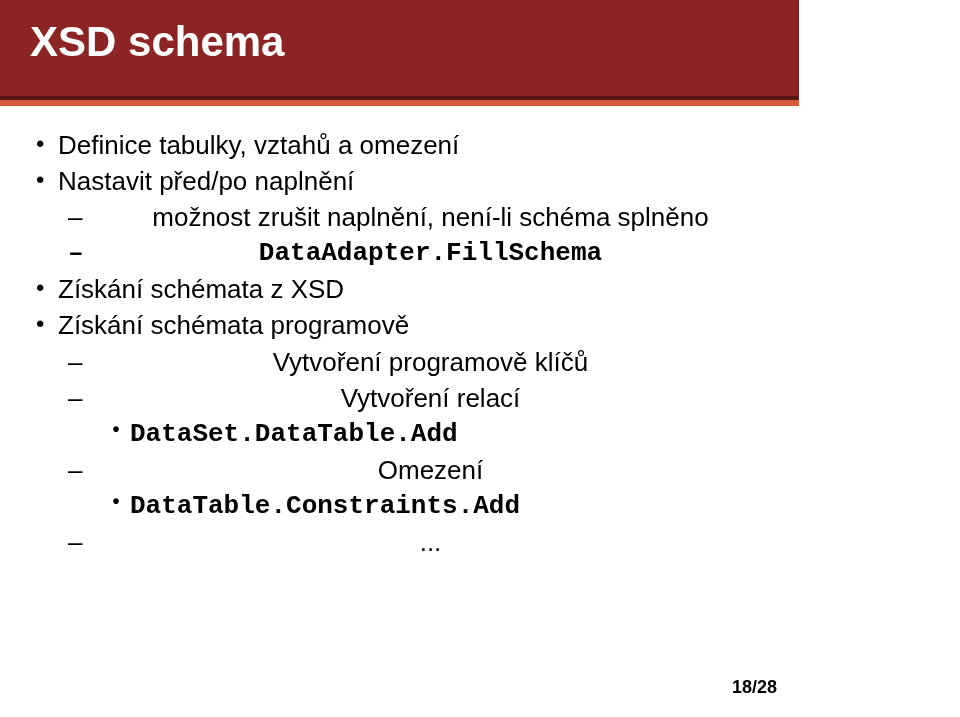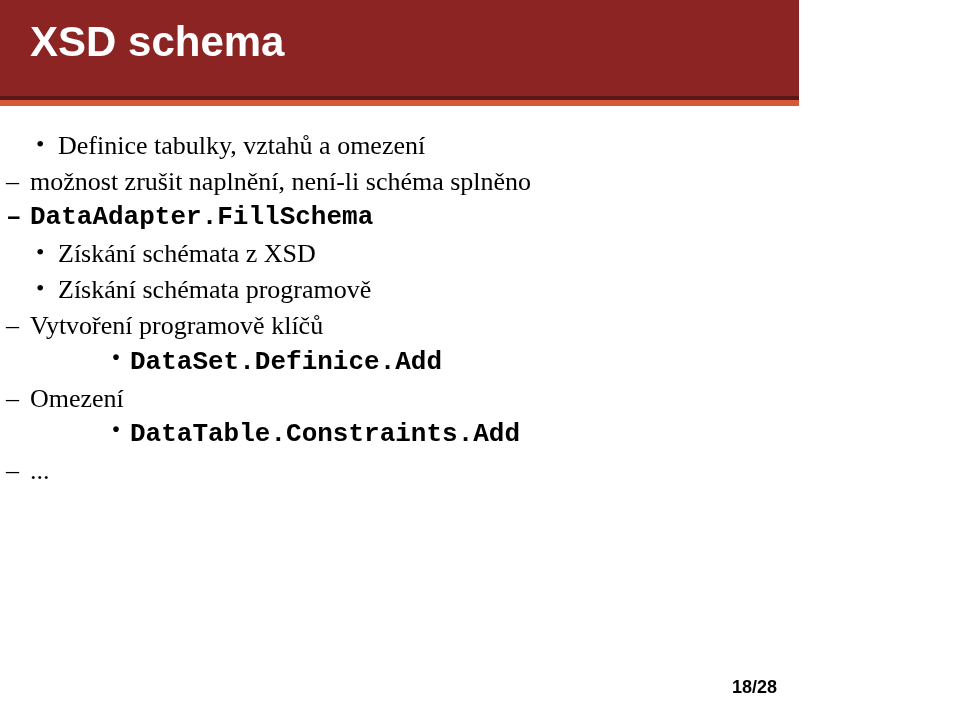--- a/index.html
+++ b/index.html
@@ -52,21 +52,23 @@
       position: relative;
     }
     .lvl1::before {
       content: '•';
       position: absolute;
       left: -22px;
       top: 0;
       font-size: 24px;
     }
     .lvl2 {
+      margin-left: 62px;
       position: relative;
+      text-align: center;
     }
     .lvl2::before {
       content: '–';
       position: absolute;
       left: -24px;
       top: 0;
       font-size: 26px;
     }
     .lvl3 {
       margin-left: 100px;
@@ -86,42 +88,43 @@
     .pager {
       position: absolute;
       right: 22px;
       bottom: 19px;
       font-size: 18px;
       font-weight: bold;
       color: #000;
     }
     li {
       margin-bottom: 1px;
-      font-family: Liberation Serif, serif;
     }
   </style>
 </head>
 <body>
 <div class="slide">
 
   <div class="header">
     <div class="title">XSD schema</div>
   </div>
   <div class="rule-dark"></div>
   <div class="rule-light"></div>
 
   <div class="content">
     <ul>
       <li class="lvl1">Definice tabulky, vztahů a omezení</li>
+      <li class="lvl1">Nastavit před/po naplnění</li>
       <li class="lvl2">možnost zrušit naplnění, není-li schéma splněno</li>
       <li class="lvl2 mono">DataAdapter.FillSchema</li>
       <li class="lvl1">Získání schémata z XSD</li>
       <li class="lvl1">Získání schémata programově</li>
       <li class="lvl2">Vytvoření programově klíčů</li>
-      <li class="lvl3 mono">DataSet.Definice.Add</li>
+      <li class="lvl2">Vytvoření relací</li>
+      <li class="lvl3 mono">DataSet.DataTable.Add</li>
       <li class="lvl2">Omezení</li>
       <li class="lvl3 mono">DataTable.Constraints.Add</li>
       <li class="lvl2">...</li>
     </ul>
   </div>
 
   <div class="pager">18/28</div>
 </div>
 
 </body></html>

